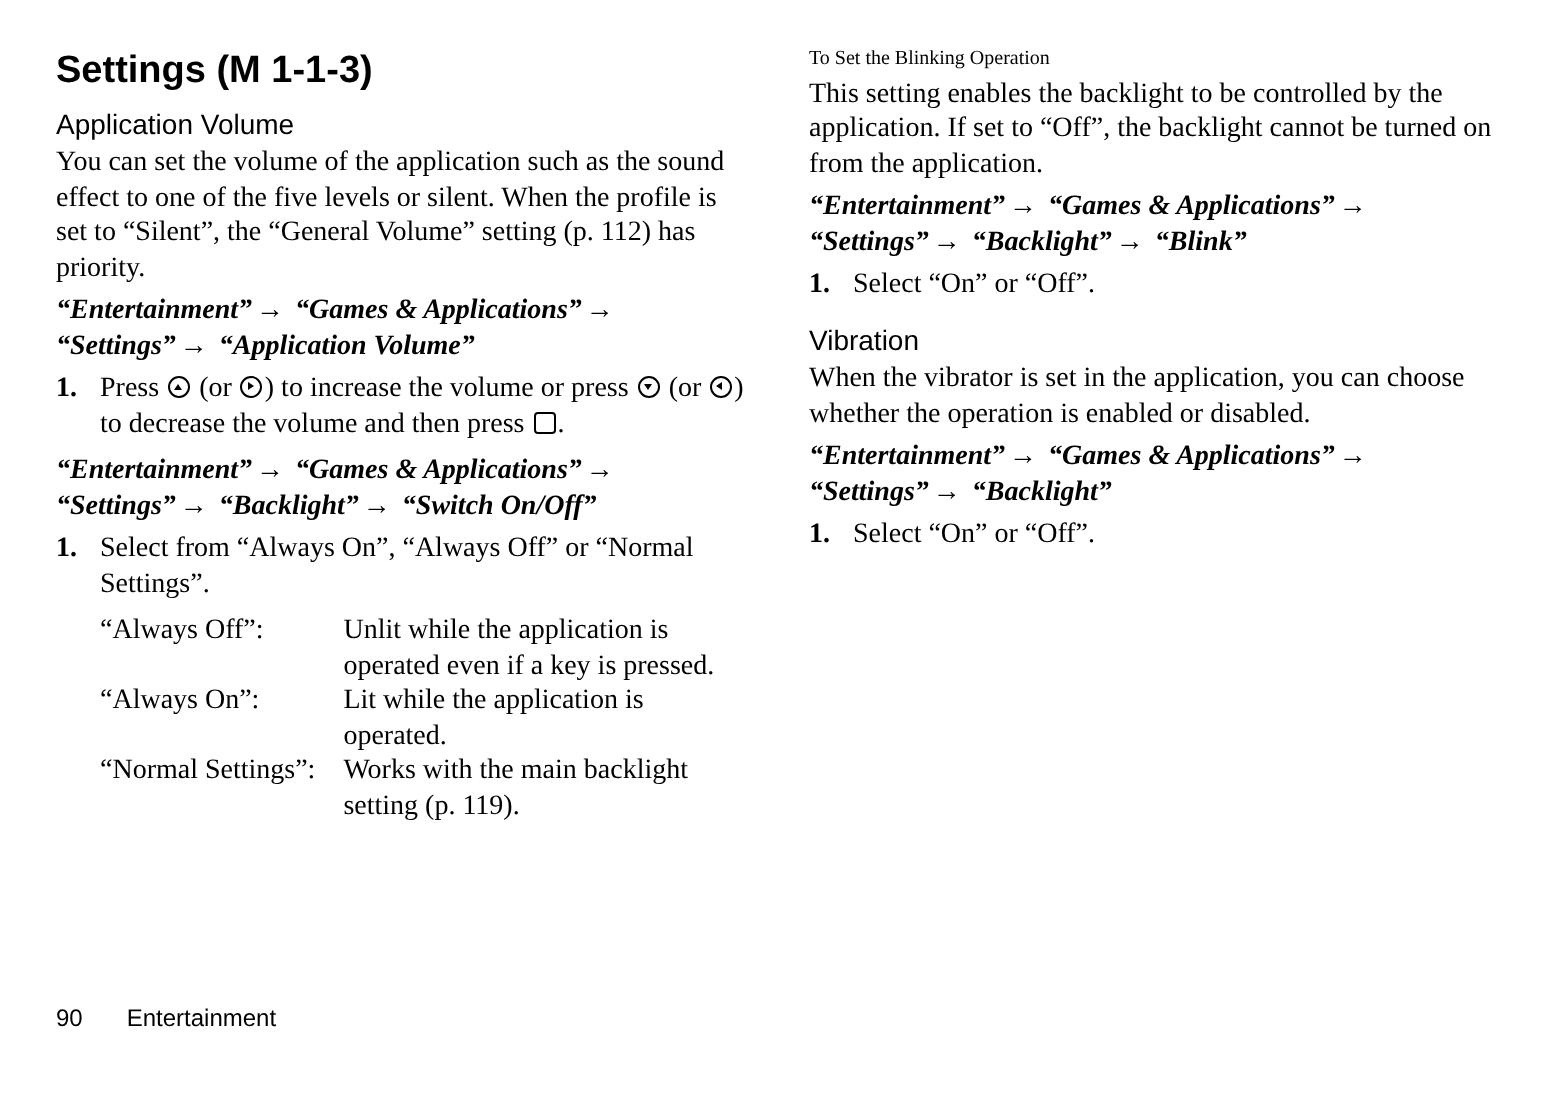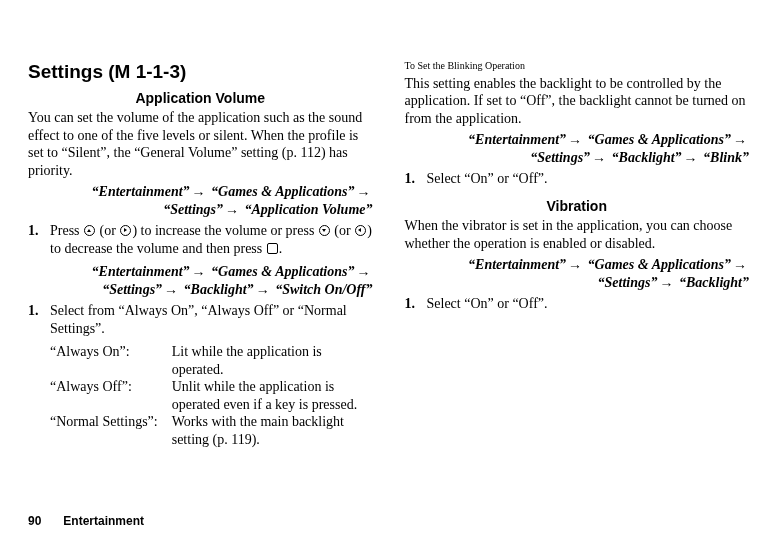--- a/index.html
+++ b/index.html
@@ -9,52 +9,49 @@
     line-height: 1.25;
     color: #000;
     padding: 24px 28px 18px 28px;
     width: 777px;
     height: 549px;
     position: relative;
   }
   .columns {
     display: flex;
     gap: 32px;
-    margin-top: 36px;
   }
   .col {
     flex: 1;
     min-width: 0;
   }
   .h1 {
     font-family: Arial, Helvetica, sans-serif;
     font-weight: bold;
     font-size: 19px;
     margin-bottom: 6px;
   }
   .h2 {
     font-family: Arial, Helvetica, sans-serif;
-    font-weight: bold;
+    font-weight: normal;
     font-size: 14px;
     margin-bottom: 2px;
-    text-align: center;
   }
   .h3 {
     font-family: "Times New Roman", Times, serif;
     font-size: 10px;
     margin-bottom: 2px;
   }
   p.body {
     margin-bottom: 4px;
   }
   .path {
     font-style: italic;
     font-weight: bold;
     margin-bottom: 4px;
-    text-align: right;
   }
   .arrow {
     font-style: normal;
     font-weight: normal;
     padding: 0 2px;
   }
   .step {
     display: flex;
     margin-bottom: 6px;
   }
@@ -123,25 +120,25 @@
     padding-right: 14px;
     vertical-align: top;
     white-space: nowrap;
   }
   .defdesc {
     display: table-cell;
     vertical-align: top;
   }
   .footer {
     position: absolute;
-    bottom: 20px;
+    bottom: 32px;
     left: 28px;
     font-family: Arial, Helvetica, sans-serif;
     font-size: 12px;
-    font-weight: bold;
+    font-weight: normal;
   }
   .footer .pagenum { margin-right: 22px; }
 </style>
 </head>
 <body>
 
 <div class="columns">
 
   <div class="col">
     <div class="h1">Settings (M 1-1-3)</div>
@@ -168,26 +165,26 @@
       <span>“Backlight”</span><span class="arrow">→</span>
       <span>“Switch On/Off”</span>
     </p>
     <div class="step">
       <div class="step-num">1.</div>
       <div class="step-body">Select from “Always On”, “Always Off” or “Normal Settings”.</div>
     </div>
 
     <div class="deflist">
       <div class="defrow">
+        <div class="defterm">“Always Off”:</div>
+        <div class="defdesc">Unlit while the application is operated even if a key is pressed.</div>
+      </div>
+      <div class="defrow">
         <div class="defterm">“Always On”:</div>
         <div class="defdesc">Lit while the application is operated.</div>
-      </div>
-      <div class="defrow">
-        <div class="defterm">“Always Off”:</div>
-        <div class="defdesc">Unlit while the application is operated even if a key is pressed.</div>
       </div>
       <div class="defrow">
         <div class="defterm">“Normal Settings”:</div>
         <div class="defdesc">Works with the main backlight setting (p. 119).</div>
       </div>
     </div>
   </div>
 
   <div class="col">
     <div class="h3">To Set the Blinking Operation</div>

